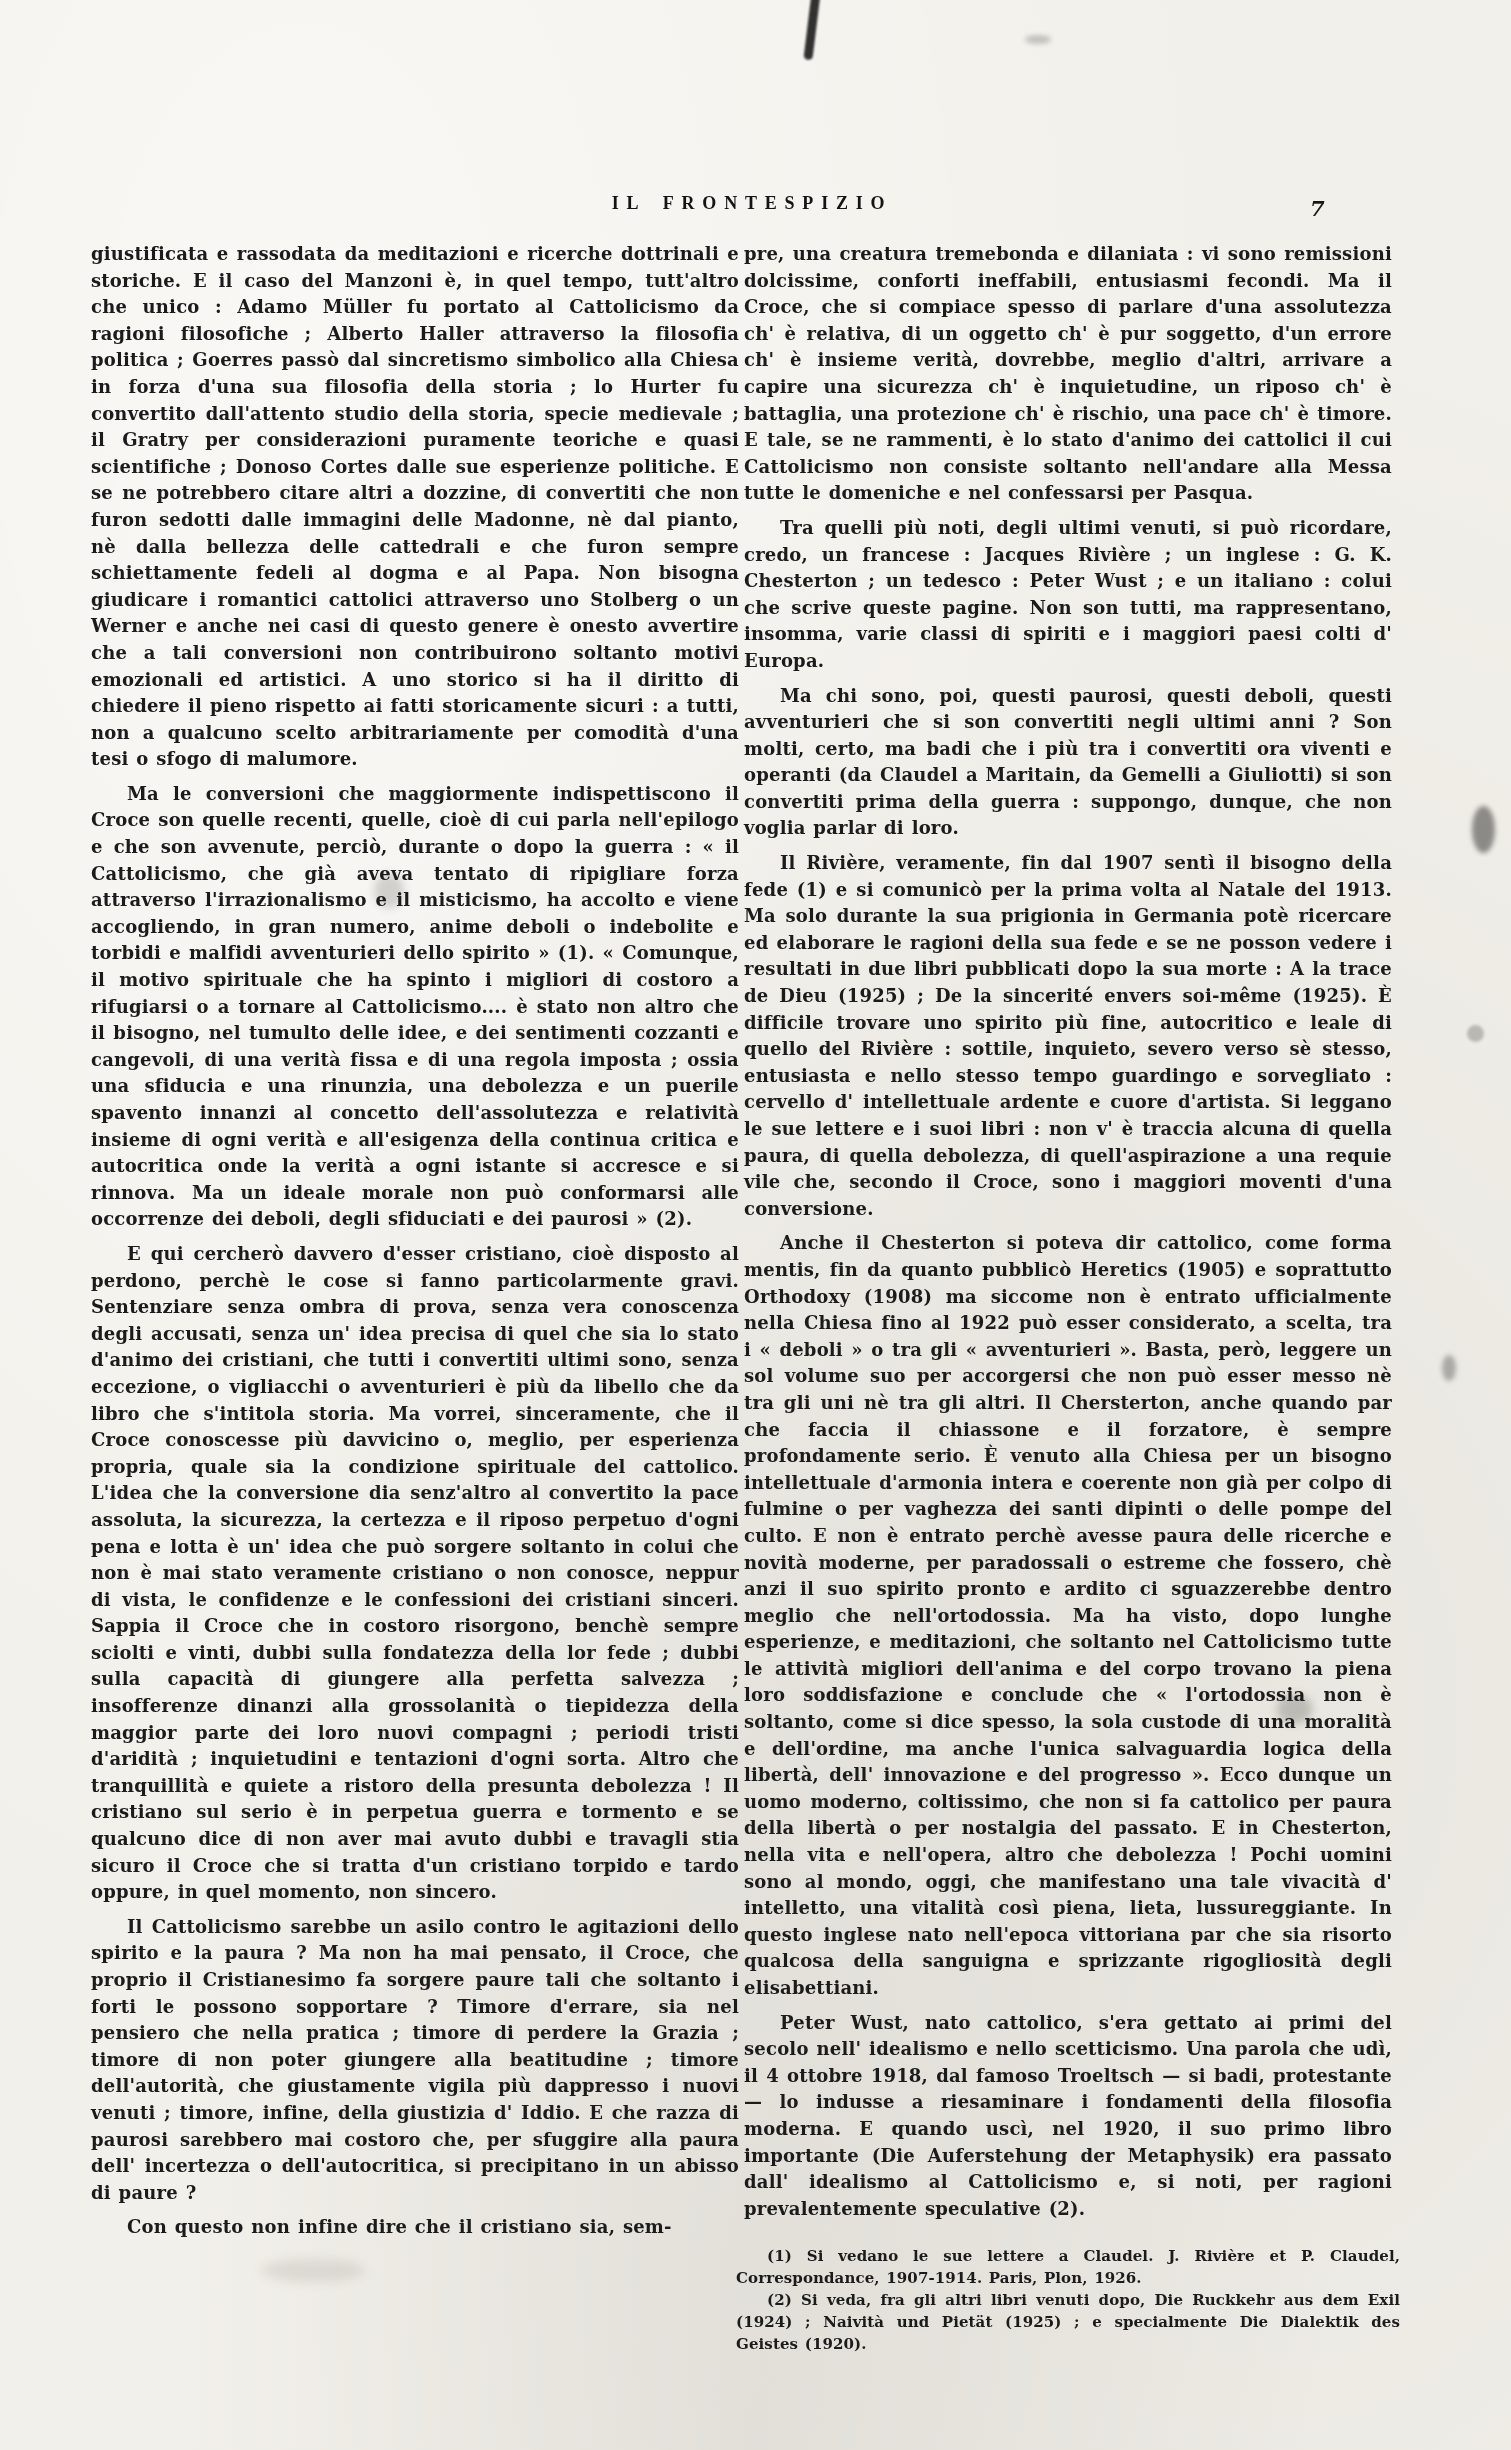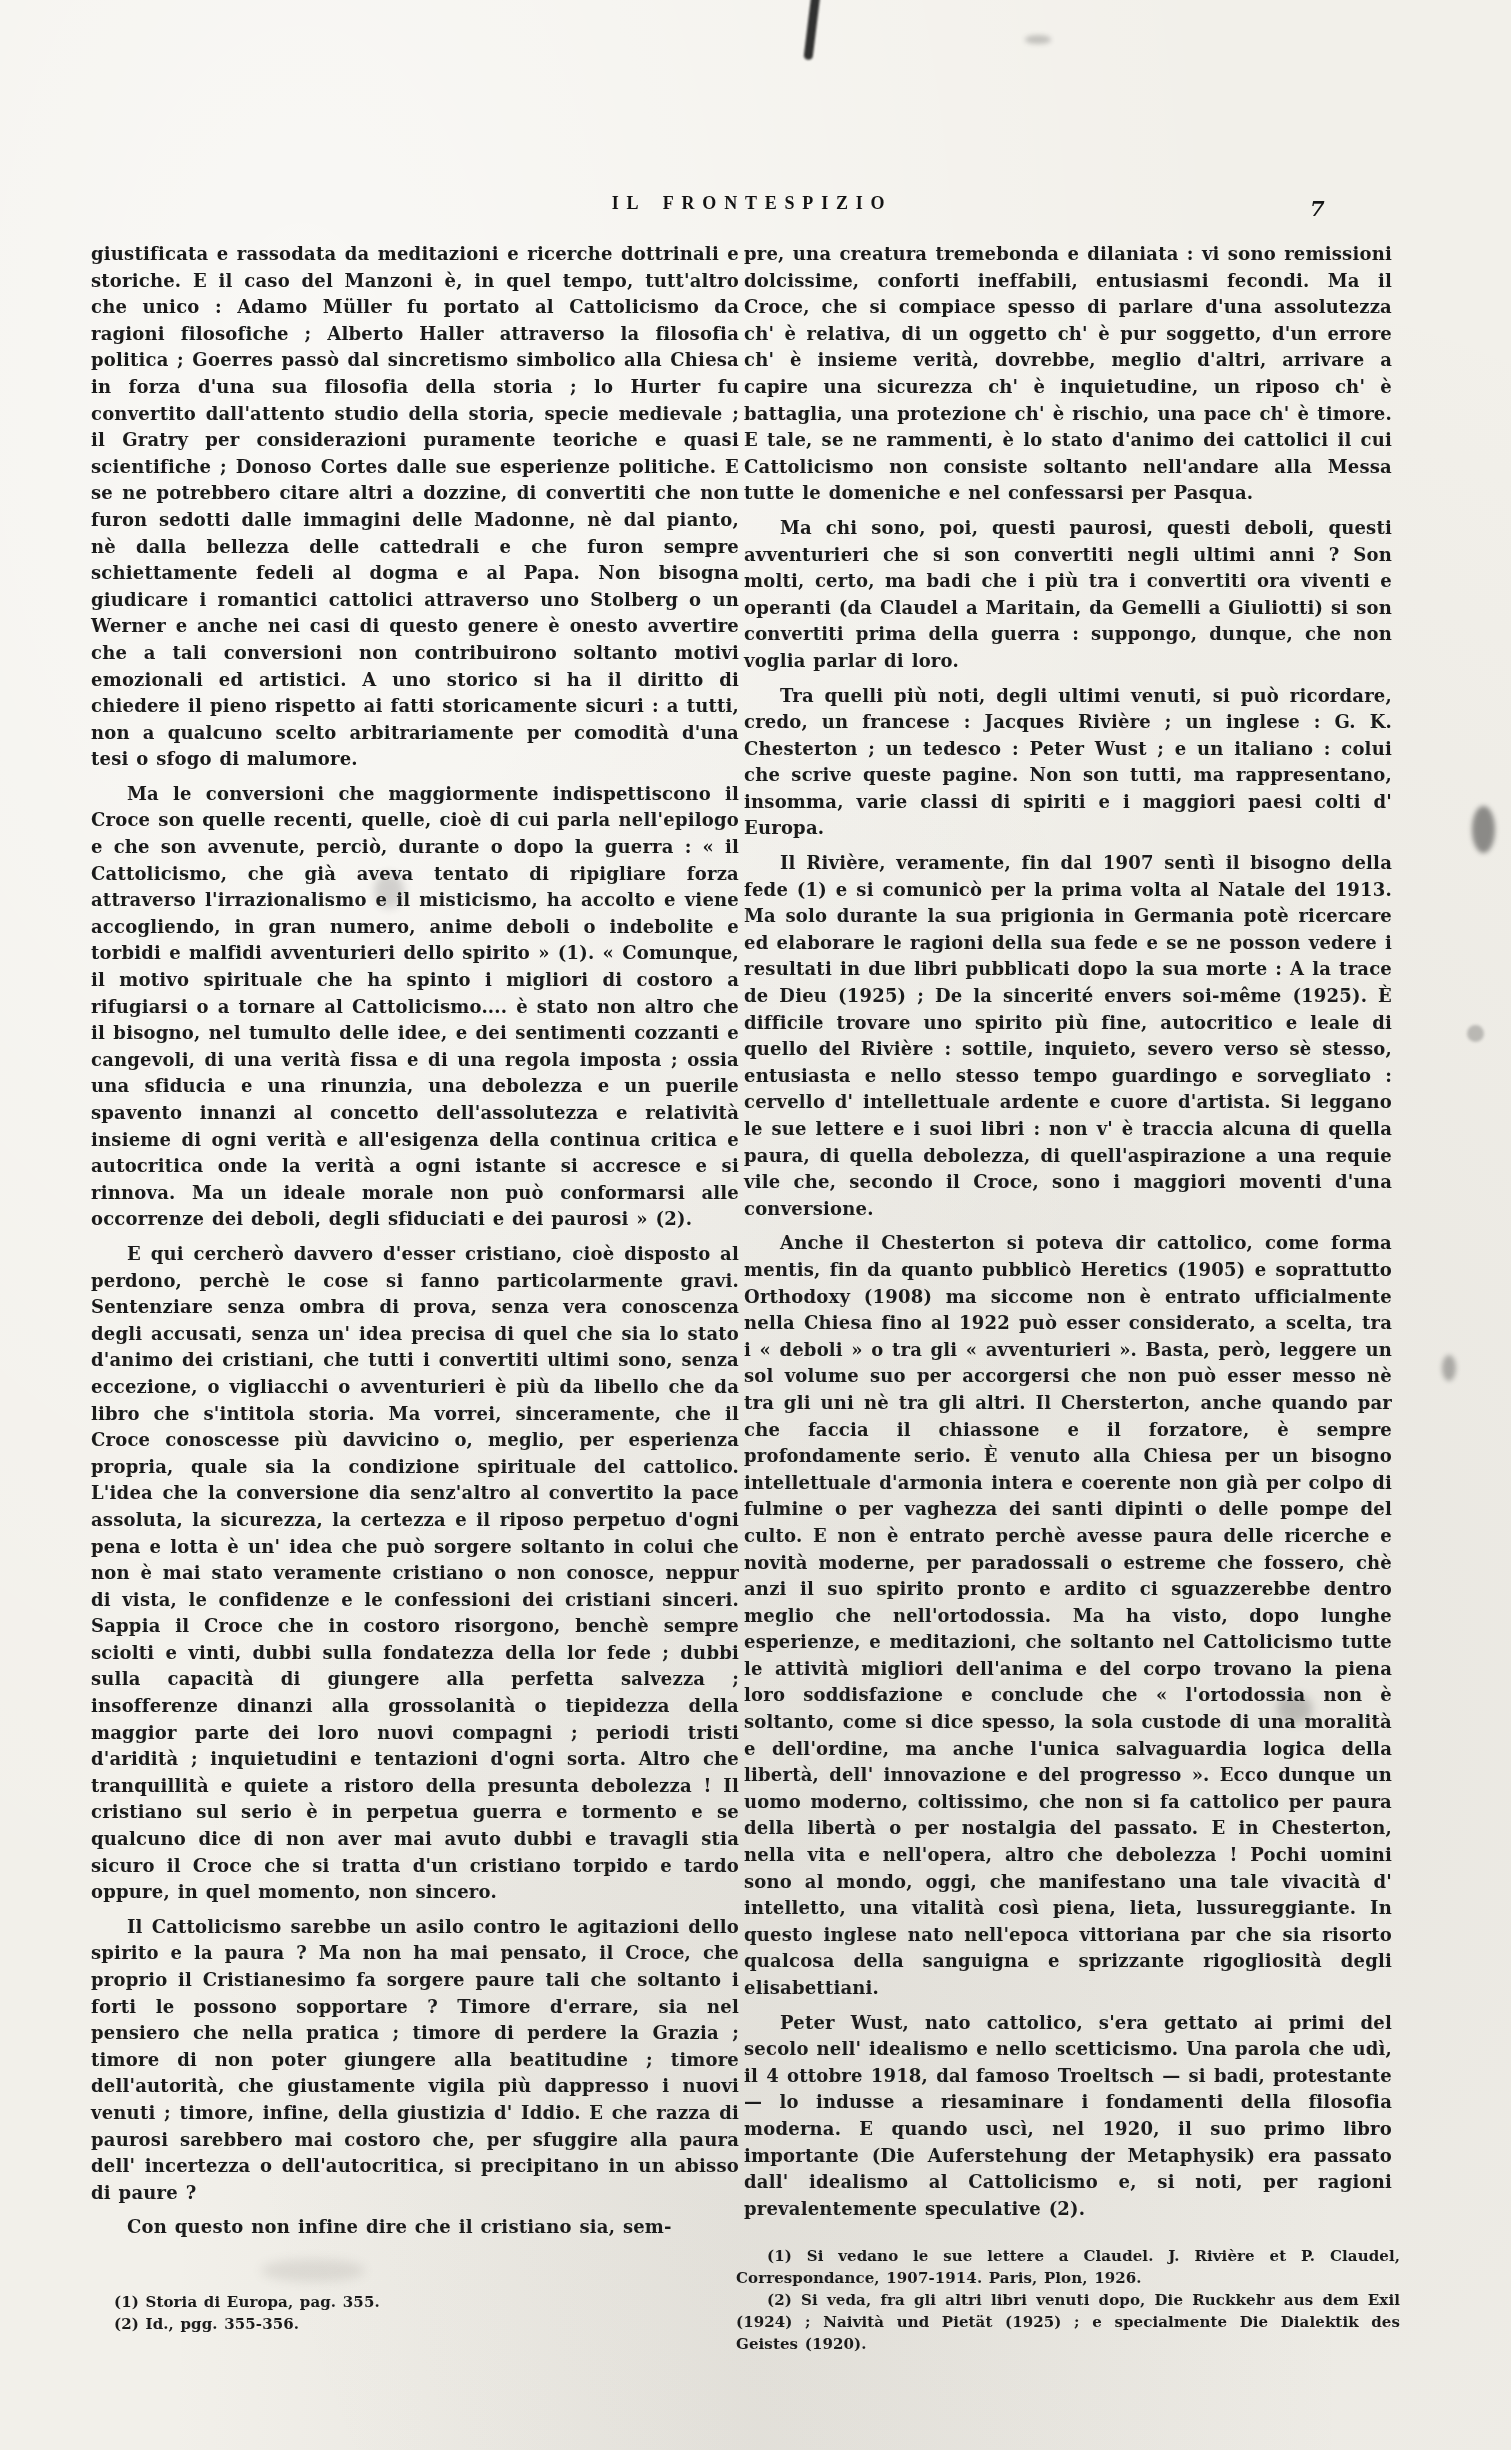--- a/index.html
+++ b/index.html
@@ -77,30 +77,26 @@
   <div class="running-head">IL FRONTESPIZIO</div>
 
   <div class="folio">7</div>
 
   <div class="col col-left">
     <p class="flush">giustificata e rassodata da meditazioni e ricerche dottrinali e storiche. E il caso del Manzoni è, in quel tempo, tutt'altro che unico : Adamo Müller fu portato al Cattolicismo da ragioni filosofiche ; Alberto Haller attraverso la filosofia politica ; Goerres passò dal sincretismo simbolico alla Chiesa in forza d'una sua filosofia della storia ; lo Hurter fu convertito dall'attento studio della storia, specie medievale ; il Gratry per considerazioni puramente teoriche e quasi scientifiche ; Donoso Cortes dalle sue esperienze politiche. E se ne potrebbero citare altri a dozzine, di convertiti che non furon sedotti dalle immagini delle Madonne, nè dal pianto, nè dalla bellezza delle cattedrali e che furon sempre schiettamente fedeli al dogma e al Papa. Non bisogna giudicare i romantici cattolici attraverso uno Stolberg o un Werner e anche nei casi di questo genere è onesto avvertire che a tali conversioni non contribuirono soltanto motivi emozionali ed artistici. A uno storico si ha il diritto di chiedere il pieno rispetto ai fatti storicamente sicuri : a tutti, non a qualcuno scelto arbitrariamente per comodità d'una tesi o sfogo di malumore.</p>
     <p>Ma le conversioni che maggiormente indispettiscono il Croce son quelle recenti, quelle, cioè di cui parla nell'epilogo e che son avvenute, perciò, durante o dopo la guerra : « il Cattolicismo, che già aveva tentato di ripigliare forza attraverso l'irrazionalismo e il misticismo, ha accolto e viene accogliendo, in gran numero, anime deboli o indebolite e torbidi e malfidi avventurieri dello spirito » (1). « Comunque, il motivo spirituale che ha spinto i migliori di costoro a rifugiarsi o a tornare al Cattolicismo.... è stato non altro che il bisogno, nel tumulto delle idee, e dei sentimenti cozzanti e cangevoli, di una verità fissa e di una regola imposta ; ossia una sfiducia e una rinunzia, una debolezza e un puerile spavento innanzi al concetto dell'assolutezza e relatività insieme di ogni verità e all'esigenza della continua critica e autocritica onde la verità a ogni istante si accresce e si rinnova. Ma un ideale morale non può conformarsi alle occorrenze dei deboli, degli sfiduciati e dei paurosi » (2).</p>
     <p>E qui cercherò davvero d'esser cristiano, cioè disposto al perdono, perchè le cose si fanno particolarmente gravi. Sentenziare senza ombra di prova, senza vera conoscenza degli accusati, senza un' idea precisa di quel che sia lo stato d'animo dei cristiani, che tutti i convertiti ultimi sono, senza eccezione, o vigliacchi o avventurieri è più da libello che da libro che s'intitola storia. Ma vorrei, sinceramente, che il Croce conoscesse più davvicino o, meglio, per esperienza propria, quale sia la condizione spirituale del cattolico. L'idea che la conversione dia senz'altro al convertito la pace assoluta, la sicurezza, la certezza e il riposo perpetuo d'ogni pena e lotta è un' idea che può sorgere soltanto in colui che non è mai stato veramente cristiano o non conosce, neppur di vista, le confidenze e le confessioni dei cristiani sinceri. Sappia il Croce che in costoro risorgono, benchè sempre sciolti e vinti, dubbi sulla fondatezza della lor fede ; dubbi sulla capacità di giungere alla perfetta salvezza ; insofferenze dinanzi alla grossolanità o tiepidezza della maggior parte dei loro nuovi compagni ; periodi tristi d'aridità ; inquietudini e tentazioni d'ogni sorta. Altro che tranquillità e quiete a ristoro della presunta debolezza ! Il cristiano sul serio è in perpetua guerra e tormento e se qualcuno dice di non aver mai avuto dubbi e travagli stia sicuro il Croce che si tratta d'un cristiano torpido e tardo oppure, in quel momento, non sincero.</p>
     <p>Il Cattolicismo sarebbe un asilo contro le agitazioni dello spirito e la paura ? Ma non ha mai pensato, il Croce, che proprio il Cristianesimo fa sorgere paure tali che soltanto i forti le possono sopportare ? Timore d'errare, sia nel pensiero che nella pratica ; timore di perdere la Grazia ; timore di non poter giungere alla beatitudine ; timore dell'autorità, che giustamente vigila più dappresso i nuovi venuti ; timore, infine, della giustizia d' Iddio. E che razza di paurosi sarebbero mai costoro che, per sfuggire alla paura dell' incertezza o dell'autocritica, si precipitano in un abisso di paure ?</p>
     <p>Con questo non infine dire che il cristiano sia, sem-</p>
-    <div class="footnotes">
-      <div>(1) Storia di Europa, pag. 355.</div>
-      <div>(2) Id., pgg. 355-356.</div>
-    </div>
   </div>
 
   <div class="col col-right">
     <p class="flush">pre, una creatura tremebonda e dilaniata : vi sono remissioni dolcissime, conforti ineffabili, entusiasmi fecondi. Ma il Croce, che si compiace spesso di parlare d'una assolutezza ch' è relativa, di un oggetto ch' è pur soggetto, d'un errore ch' è insieme verità, dovrebbe, meglio d'altri, arrivare a capire una sicurezza ch' è inquietudine, un riposo ch' è battaglia, una protezione ch' è rischio, una pace ch' è timore. E tale, se ne rammenti, è lo stato d'animo dei cattolici il cui Cattolicismo non consiste soltanto nell'andare alla Messa tutte le domeniche e nel confessarsi per Pasqua.</p>
+    <p>Tra quelli più noti, degli ultimi venuti, si può ricordare, credo, un francese : Jacques Rivière ; un inglese : G. K. Chesterton ; un tedesco : Peter Wust ; e un italiano : colui che scrive queste pagine. Non son tutti, ma rappresentano, insomma, varie classi di spiriti e i maggiori paesi colti d' Europa.</p>
     <p>Ma chi sono, poi, questi paurosi, questi deboli, questi avventurieri che si son convertiti negli ultimi anni ? Son molti, certo, ma badi che i più tra i convertiti ora viventi e operanti (da Claudel a Maritain, da Gemelli a Giuliotti) si son convertiti prima della guerra : suppongo, dunque, che non voglia parlar di loro.</p>
-    <p>Tra quelli più noti, degli ultimi venuti, si può ricordare, credo, un francese : Jacques Rivière ; un inglese : G. K. Chesterton ; un tedesco : Peter Wust ; e un italiano : colui che scrive queste pagine. Non son tutti, ma rappresentano, insomma, varie classi di spiriti e i maggiori paesi colti d' Europa.</p>
     <p>Il Rivière, veramente, fin dal 1907 sentì il bisogno della fede (1) e si comunicò per la prima volta al Natale del 1913. Ma solo durante la sua prigionia in Germania potè ricercare ed elaborare le ragioni della sua fede e se ne posson vedere i resultati in due libri pubblicati dopo la sua morte : A la trace de Dieu (1925) ; De la sincerité envers soi-même (1925). È difficile trovare uno spirito più fine, autocritico e leale di quello del Rivière : sottile, inquieto, severo verso sè stesso, entusiasta e nello stesso tempo guardingo e sorvegliato : cervello d' intellettuale ardente e cuore d'artista. Si leggano le sue lettere e i suoi libri : non v' è traccia alcuna di quella paura, di quella debolezza, di quell'aspirazione a una requie vile che, secondo il Croce, sono i maggiori moventi d'una conversione.</p>
     <p>Anche il Chesterton si poteva dir cattolico, come forma mentis, fin da quanto pubblicò Heretics (1905) e soprattutto Orthodoxy (1908) ma siccome non è entrato ufficialmente nella Chiesa fino al 1922 può esser considerato, a scelta, tra i « deboli » o tra gli « avventurieri ». Basta, però, leggere un sol volume suo per accorgersi che non può esser messo nè tra gli uni nè tra gli altri. Il Chersterton, anche quando par che faccia il chiassone e il forzatore, è sempre profondamente serio. È venuto alla Chiesa per un bisogno intellettuale d'armonia intera e coerente non già per colpo di fulmine o per vaghezza dei santi dipinti o delle pompe del culto. E non è entrato perchè avesse paura delle ricerche e novità moderne, per paradossali o estreme che fossero, chè anzi il suo spirito pronto e ardito ci sguazzerebbe dentro meglio che nell'ortodossia. Ma ha visto, dopo lunghe esperienze, e meditazioni, che soltanto nel Cattolicismo tutte le attività migliori dell'anima e del corpo trovano la piena loro soddisfazione e conclude che « l'ortodossia non è soltanto, come si dice spesso, la sola custode di una moralità e dell'ordine, ma anche l'unica salvaguardia logica della libertà, dell' innovazione e del progresso ». Ecco dunque un uomo moderno, coltissimo, che non si fa cattolico per paura della libertà o per nostalgia del passato. E in Chesterton, nella vita e nell'opera, altro che debolezza ! Pochi uomini sono al mondo, oggi, che manifestano una tale vivacità d' intelletto, una vitalità così piena, lieta, lussureggiante. In questo inglese nato nell'epoca vittoriana par che sia risorto qualcosa della sanguigna e sprizzante rigogliosità degli elisabettiani.</p>
     <p>Peter Wust, nato cattolico, s'era gettato ai primi del secolo nell' idealismo e nello scetticismo. Una parola che udì, il 4 ottobre 1918, dal famoso Troeltsch — si badi, protestante — lo indusse a riesaminare i fondamenti della filosofia moderna. E quando uscì, nel 1920, il suo primo libro importante (Die Auferstehung der Metaphysik) era passato dall' idealismo al Cattolicismo e, si noti, per ragioni prevalentemente speculative (2).</p>
     <div class="footnotes">
       <div>(1) Si vedano le sue lettere a Claudel. J. Rivière et P. Claudel, Correspondance, 1907-1914. Paris, Plon, 1926.</div>
       <div>(2) Si veda, fra gli altri libri venuti dopo, Die Ruckkehr aus dem Exil (1924) ; Naività und Pietät (1925) ; e specialmente Die Dialektik des Geistes (1920).</div>
     </div>
   </div>
 
   <div class="smudge s1"></div>

